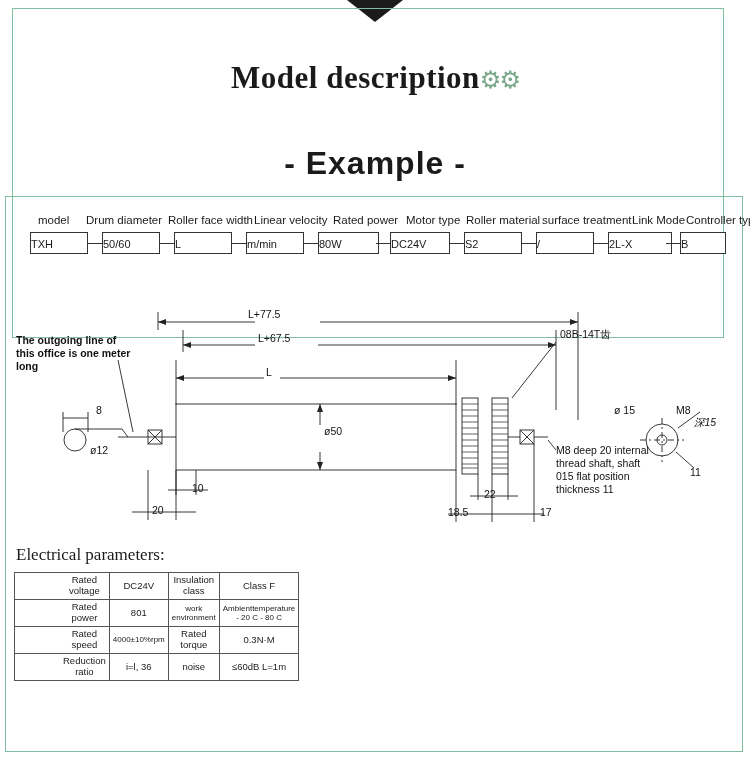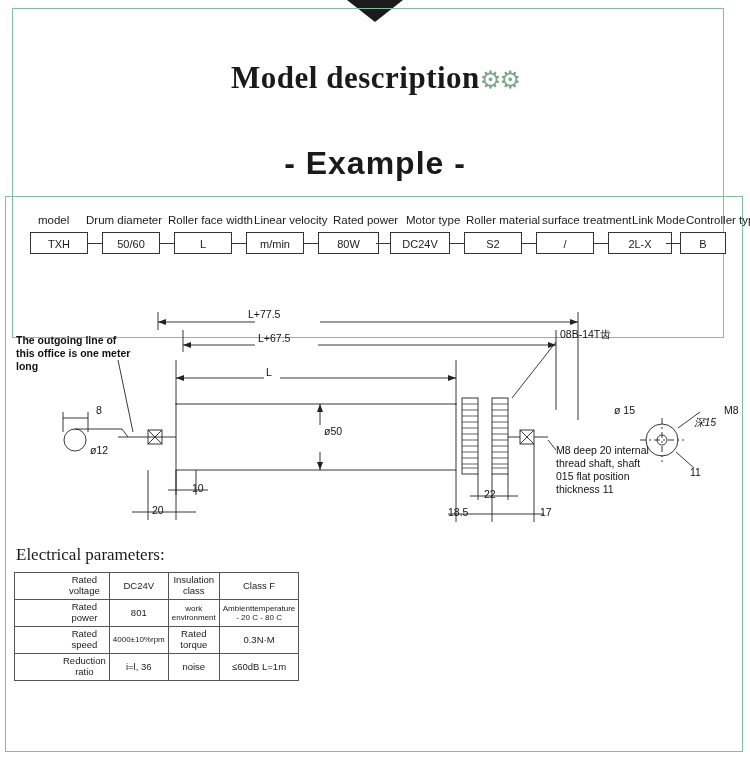--- a/index.html
+++ b/index.html
@@ -90,21 +90,20 @@
     left: 20px;
     top: 232px;
     width: 706px;
     height: 26px;
   }
   .cell {
     position: absolute;
     top: 0;
     height: 22px;
     line-height: 22px;
-    text-align: center;
     border: 1px solid #333;
     font-size: 11px;
     background: #fff;
     box-sizing: border-box;
   }
   .conn {
     position: absolute;
     top: 11px;
     height: 1px;
     background: #333;
@@ -339,21 +338,21 @@
 <div class="ann" style="left:324px; top:425px;">ø50</div>
 
 <div class="ann" style="left:192px; top:482px;">10</div>
 <div class="ann" style="left:152px; top:504px;">20</div>
 <div class="ann" style="left:484px; top:488px;">22</div>
 <div class="ann" style="left:448px; top:506px;">18.5</div>
 <div class="ann" style="left:540px; top:506px;">17</div>
 
 <div class="ann" style="left:560px; top:328px;">08B-14T齿</div>
 <div class="ann" style="left:614px; top:404px;">ø 15</div>
-<div class="ann" style="left:676px; top:404px;margin-left:48px;">M8</div>
+<div class="ann" style="left:676px; top:404px;">M8</div>
 <div class="ann" style="left:694px; top:416px;font-style:italic;">深15</div>
 <div class="ann" style="left:690px; top:466px;">11</div>
 <div class="ann" style="left:556px; top:444px; width:100px;">M8 deep 20 internal thread shaft, shaft 015 flat position thickness 11</div>
 
 <div class="ep-title">Electrical parameters:</div>
 
 <table class="ep">
   <tbody>
       <tr>
     <td class="lab">Rated voltage</td>

